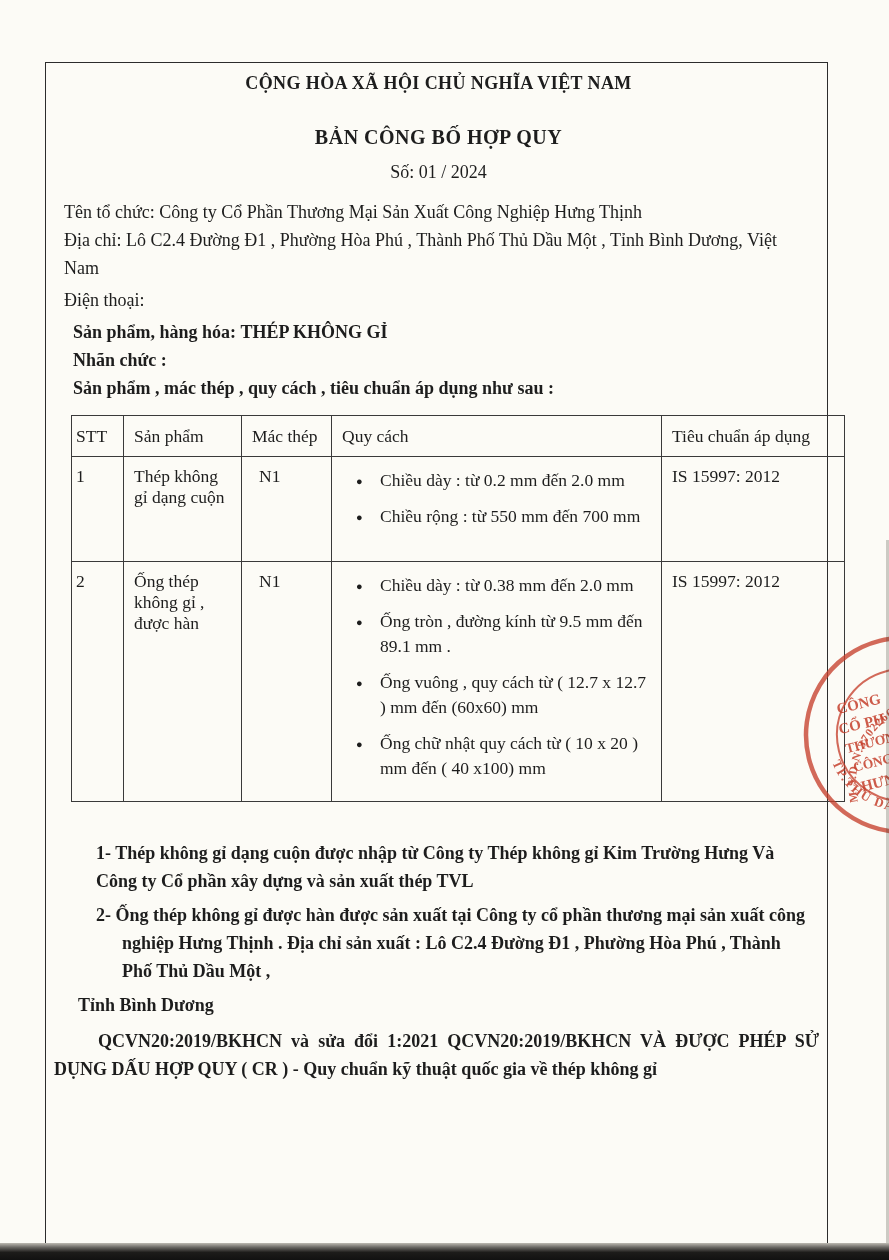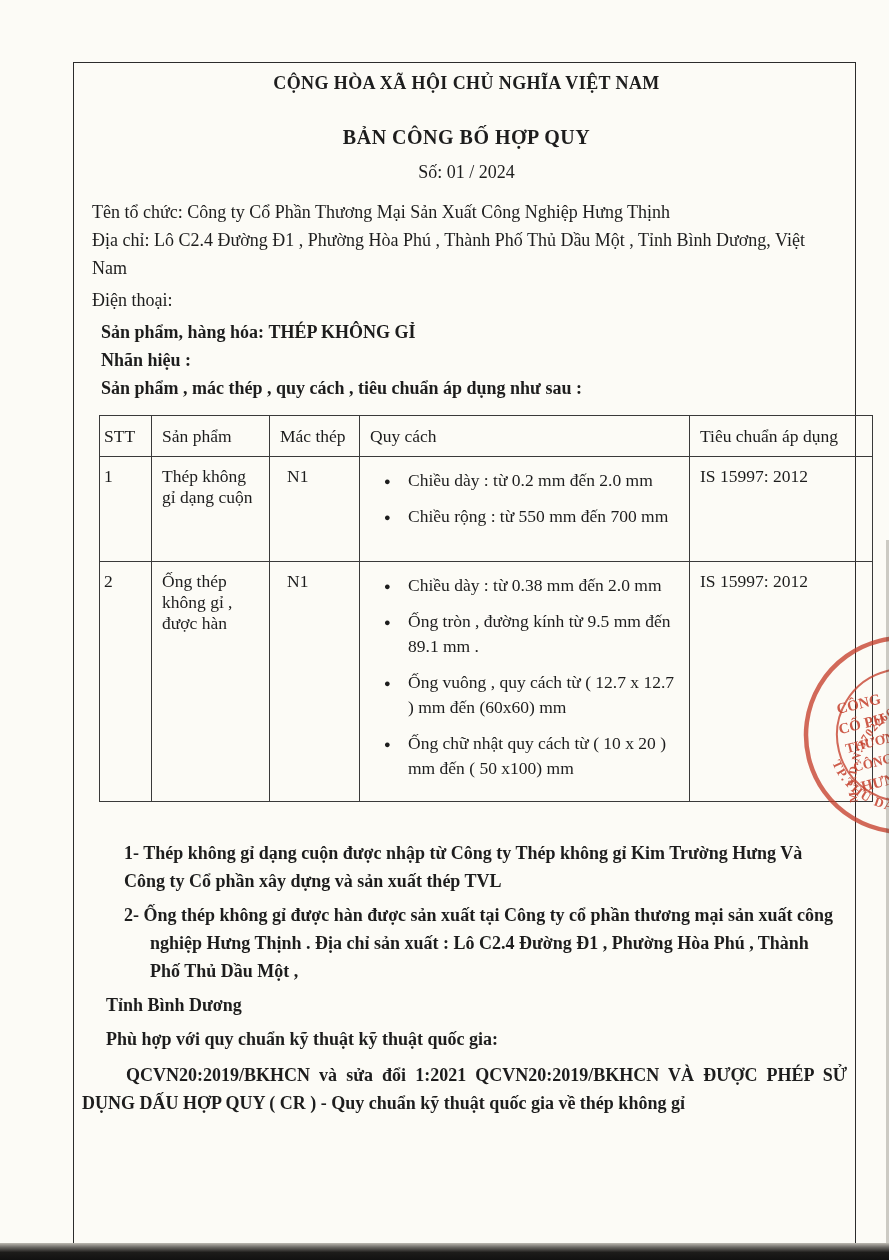--- a/index.html
+++ b/index.html
@@ -8,21 +8,21 @@
     position: relative;
     width: 889px; height: 1260px;
     margin: 0 auto;
     background: #fcfbf6;
     overflow: hidden;
     font-family: "Liberation Serif", "DejaVu Serif", serif;
     color: #1d1d1d;
   }
   .frame {
     position: absolute;
-    left: 73px; top: 62px;
+    left: 45px; top: 62px;
     width: 783px; height: 1186px;
     border: 1.6px solid #2c2c2c;
     padding: 10px 14px 0 18px;
   }
   .nat-title {
     text-align: center;
     font-weight: bold;
     font-size: 18px;
     letter-spacing: .4px;
   }
@@ -118,21 +118,21 @@
     <div class="nat-title">CỘNG HÒA XÃ HỘI CHỦ NGHĨA VIỆT NAM</div>
 
     <div class="doc-title">BẢN CÔNG BỐ HỢP QUY</div>
     <div class="doc-number">Số: 01 / 2024</div>
 
     <div class="info-block">
       <p class="line">Tên tổ chức: Công ty Cổ Phần Thương Mại Sản Xuất Công Nghiệp Hưng Thịnh</p>
       <p class="line">Địa chỉ: Lô C2.4 Đường Đ1 , Phường Hòa Phú , Thành Phố Thủ Dầu Một , Tỉnh Bình Dương, Việt Nam</p>
       <p class="line gap">Điện thoại:</p>
       <p class="line gap indent"><span>Sản phẩm, hàng hóa: </span><b>THÉP KHÔNG GỈ</b></p>
-      <p class="line indent">Nhãn hiệu :</p>
+      <p class="line indent">Nhãn chức :</p>
       <p class="line indent">Sản phẩm , mác thép , quy cách , tiêu chuẩn áp dụng như sau :</p>
     </div>
 
     <table class="conformity-table">
       <colgroup>
         <col style="width:52px">
           <col style="width:118px">
           <col style="width:90px">
           <col style="width:330px">
           <col style="width:183px">
@@ -161,33 +161,32 @@
         </tr>
         <tr class="row-2">
           <td class="c-stt">2</td>
           <td>Ống thép không gỉ , được hàn</td>
           <td class="c-mac">N1</td>
           <td class="c-quy">
             <ul class="spec-list">
               <li>Chiều dày : từ 0.38 mm đến 2.0 mm</li>
               <li>Ống tròn , đường kính từ 9.5 mm đến 89.1 mm .</li>
               <li>Ống vuông , quy cách từ ( 12.7 x 12.7 ) mm đến (60x60) mm</li>
-              <li>Ống chữ nhật quy cách từ ( 10 x 20 ) mm đến ( 50 x100) mm</li>
+              <li>Ống chữ nhật quy cách từ ( 10 x 20 ) mm đến ( 40 x100) mm</li>
             </ul>
           </td>
           <td>IS 15997: 2012</td>
         </tr>
       </tbody>
     </table>
 
     <div class="notes">
       <p class="note-num">1- Thép không gỉ dạng cuộn được nhập từ Công ty Thép không gỉ Kim Trường Hưng Và Công ty Cổ phần xây dựng và sản xuất thép TVL</p>
       <p class="note-hang">2- Ống thép không gỉ được hàn được sản xuất tại Công ty cổ phần thương mại sản xuất công nghiệp Hưng Thịnh . Địa chỉ sản xuất : Lô C2.4 Đường Đ1 , Phường Hòa Phú , Thành Phố Thủ Dầu Một ,</p>
       <p class="note-plain">Tỉnh Bình Dương</p>
-      <p class="note-plain">Phù hợp với quy chuẩn kỹ thuật kỹ thuật quốc gia:</p>
       <p class="note-justify">QCVN20:2019/BKHCN và sửa đổi 1:2021 QCVN20:2019/BKHCN VÀ ĐƯỢC PHÉP SỬ DỤNG DẤU HỢP QUY ( CR ) -  Quy chuẩn kỹ thuật quốc gia về thép không gỉ</p>
     </div>
 
   </div>
 
   <svg class="stamp" viewBox="-120 -120 240 240" width="240" height="240">
     <g transform="rotate(-14)">
       <circle r="97" fill="none" stroke="#c5402d" stroke-width="4.5" opacity="0.78"></circle>
       <circle r="66" fill="none" stroke="#c5402d" stroke-width="2" opacity="0.78"></circle>
       <defs>

